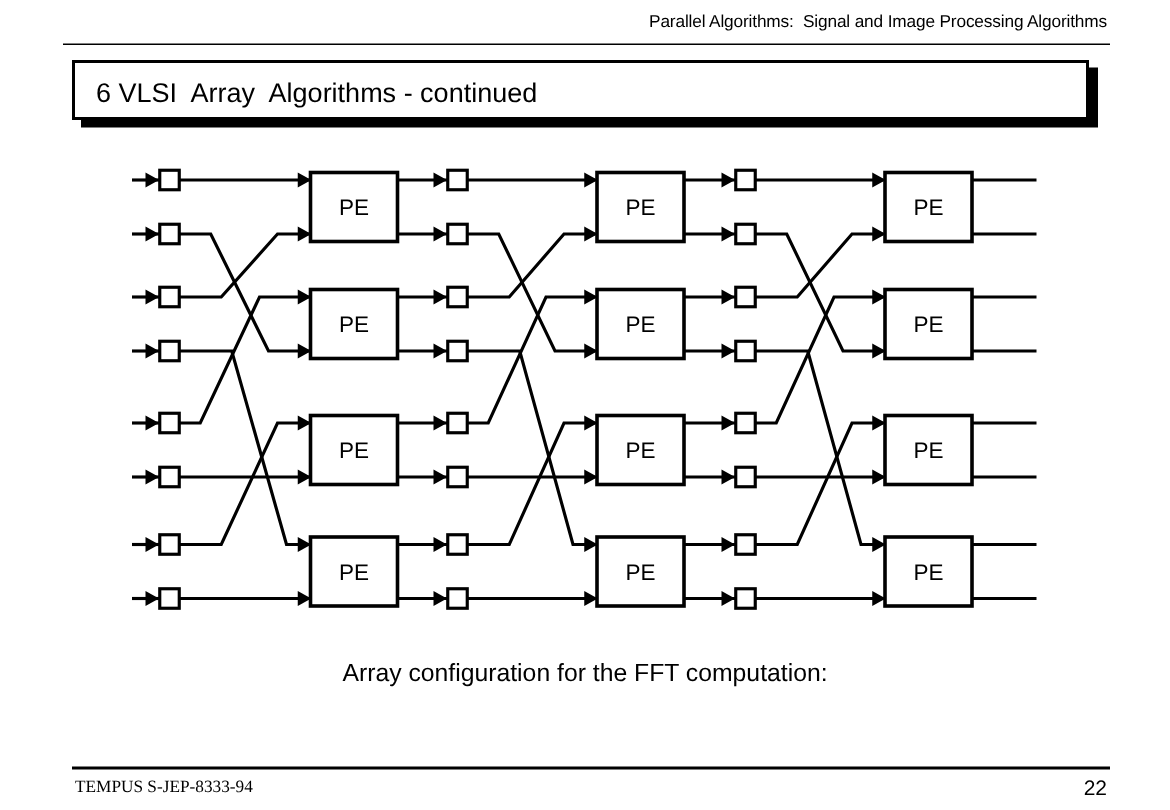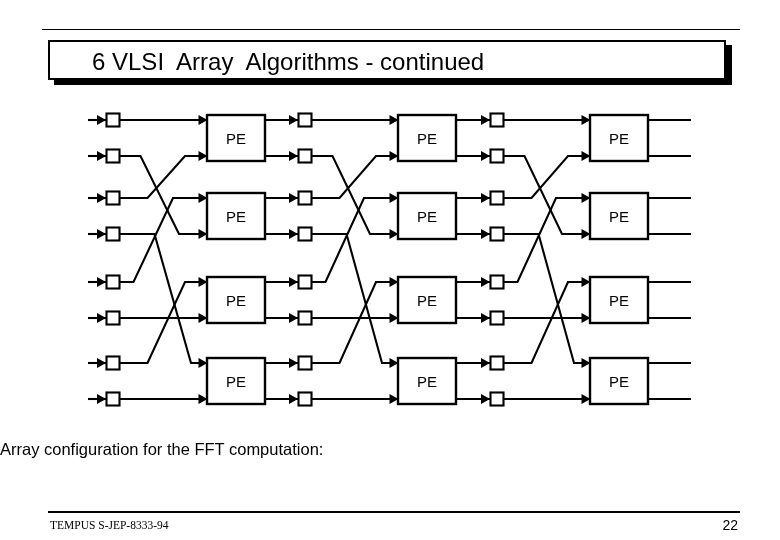--- a/index.html
+++ b/index.html
@@ -59,24 +59,23 @@
     width: 678px;
     height: 40px;
     background: #ffffff;
     border: 2.5px solid #000000;
     box-sizing: border-box;
   }
   #title-text {
     position: absolute;
     left: 14px;
     top: 6px;
-    font-size: 24px;
+    font-size: 18px;
     line-height: 28px;
     white-space: pre;
-    margin-left: 28px;
   }
 
   
   #diagram {
     position: absolute;
     left: 0;
     top: 0;
     width: 780px;
     height: 540px;
     pointer-events: none;
@@ -86,20 +85,21 @@
     font-size: 15px;
     fill: #000000;
   }
 
   
   #caption {
     position: absolute;
     left: 0;
     top: 438px;
     width: 780px;
+    text-align: center;
     font-size: 16.5px;
     line-height: 23px;
   }
   #caption .cap-line { display: block; white-space: pre; }
 
   
   #footer-rule {
     position: absolute;
     left: 48px;
     top: 511px;
@@ -122,20 +122,21 @@
     top: 516px;
     font-size: 14px;
     line-height: 18px;
     white-space: pre;
   }
 </style>
 </head>
 <body>
 
 <div id="slide-header">
+  <div id="header-text">Parallel Algorithms:  Signal and Image Processing Algorithms</div>
   <div id="header-rule"></div>
 </div>
 
 <div id="title-shadow"></div>
 <div id="title-box">
   <div id="title-text">6 VLSI  Array  Algorithms - continued</div>
 </div>
 
 <svg id="diagram" viewBox="0 0 780 540" width="780" height="540" xmlns="http://www.w3.org/2000/svg">
   <g id="diagram-wires" fill="none" stroke="#000000" stroke-width="2.1" stroke-linecap="butt" stroke-linejoin="miter">

